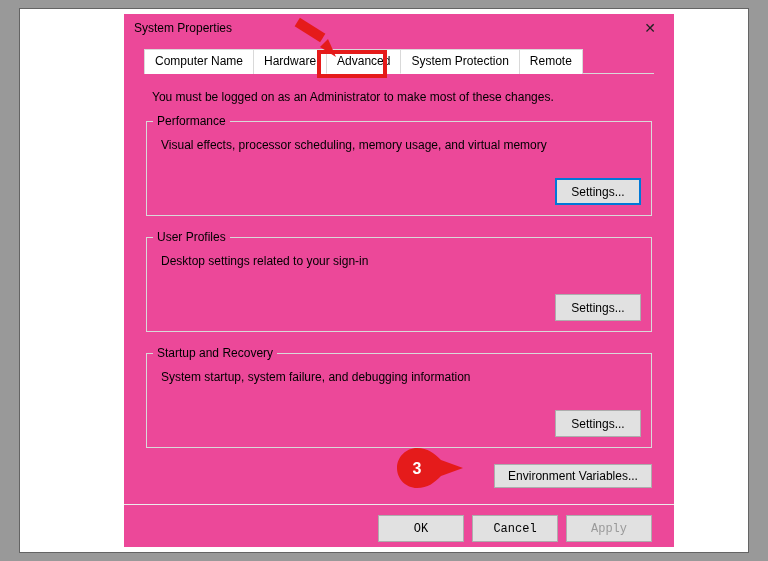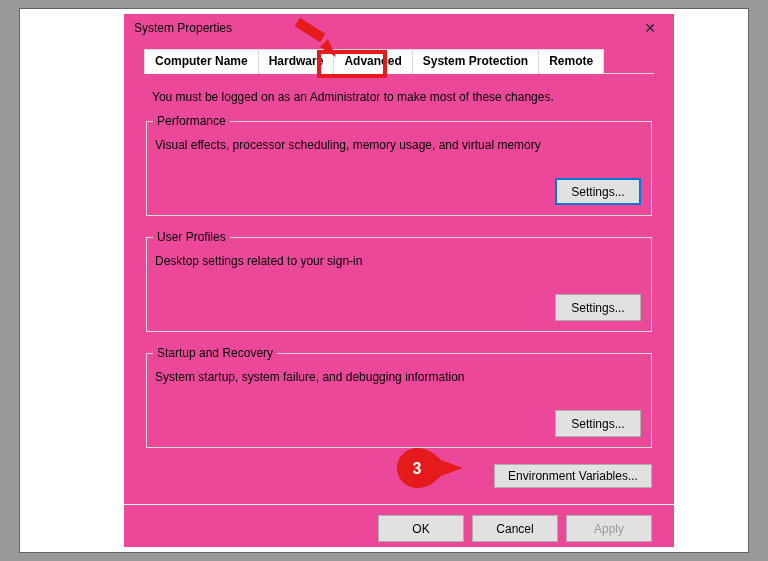--- a/index.html
+++ b/index.html
@@ -52,21 +52,20 @@
     font-size: 14px;
     font-family: Arial, sans-serif;
     color: #222;
     cursor: pointer;
   }
   .tabs {
     display: flex;
     margin: 6px 20px 0 20px;
     border-bottom: 1px solid #d9d9d9;
     font-size: 12px;
-    font-weight: bold;
   }
   .tab {
     padding: 4px 10px 5px 10px;
     border: 1px solid #d9d9d9;
     border-bottom: none;
     margin-right: -1px;
     background: #fff;
     position: relative;
     top: 1px;
     cursor: pointer;
@@ -93,21 +92,21 @@
     border: 1px solid #d9d9d9;
     margin: 0 0 14px 0;
     padding: 6px 10px 10px 6px;
   }
   fieldset.group legend {
     padding: 0 4px;
     font-size: 12px;
   }
   .group-desc {
     font-size: 12px;
-    margin: 4px 0 26px 2px;
+    margin: 4px 0 26px 8px;
   }
   .btn-row {
     display: flex;
     justify-content: flex-end;
   }
   .btn {
     min-width: 86px;
     height: 27px;
     background: #e1e1e1;
     border: 1px solid #adadad;
@@ -139,21 +138,21 @@
     padding: 0 10px;
     cursor: pointer;
   }
   .footer {
     display: flex;
     justify-content: flex-end;
     gap: 8px;
     padding: 10px 22px 12px 22px;
     border-top: 1px solid #ececec;
   }
-  .footer .btn { min-width: 86px; }
+  .footer .btn { min-width: 86px; font-family: Liberation Mono, monospace; }
   
   .arrow {
     position: absolute;
     z-index: 60;
     pointer-events: none;
   }
   .callout {
     position: absolute;
     z-index: 60;
     pointer-events: none;

